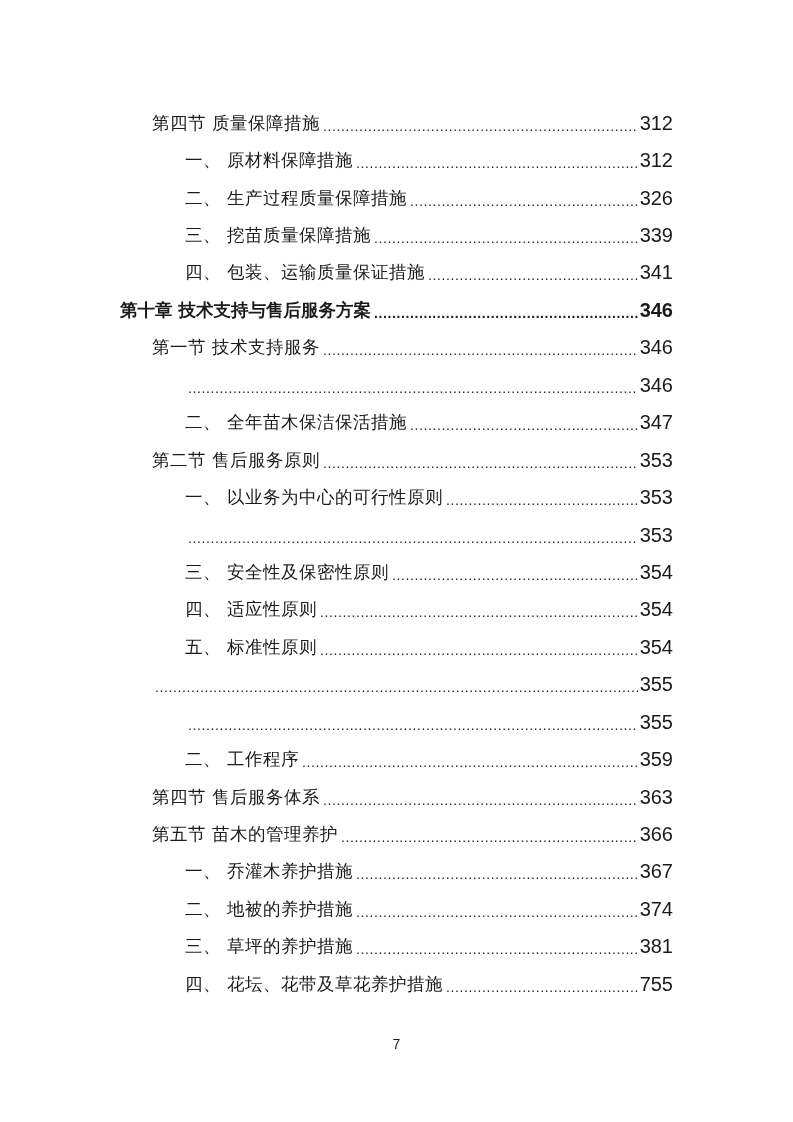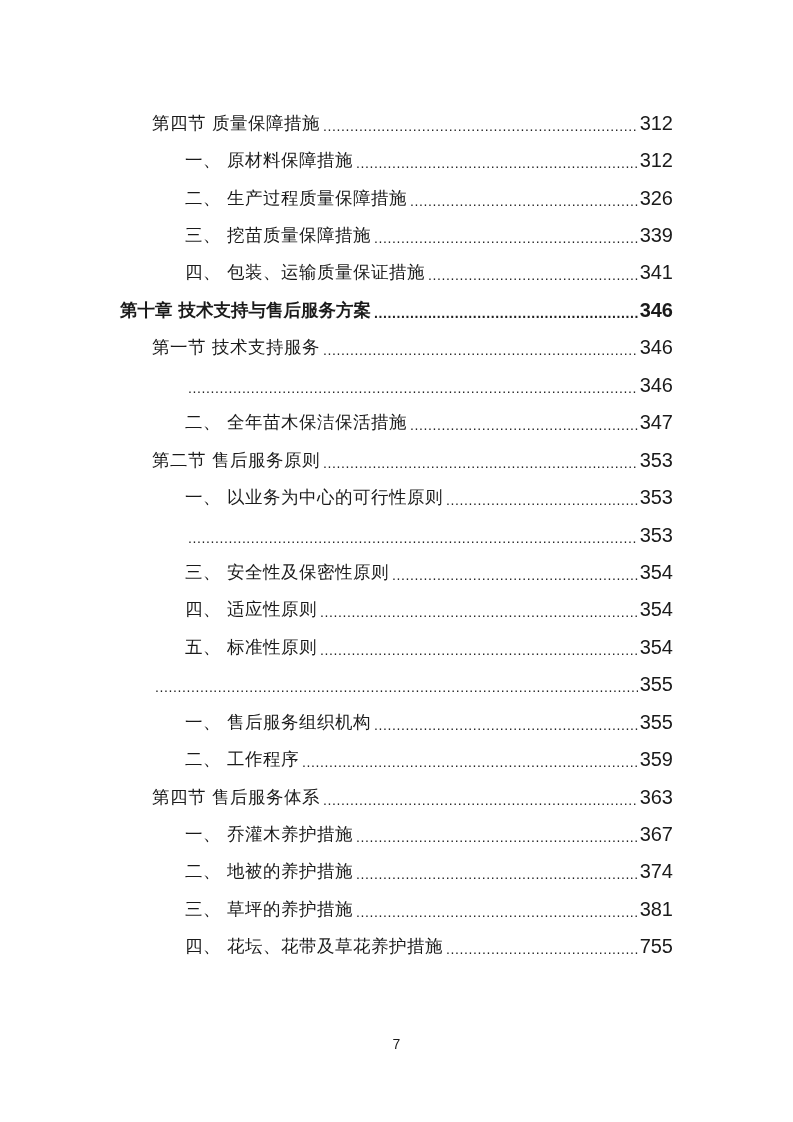--- a/index.html
+++ b/index.html
@@ -149,33 +149,37 @@
   <div class="toc-row level-item">
     <span class="toc-label"><span class="prefix">五、</span><span>标准性原则</span></span>
     <span class="toc-leader"></span>
     <span class="toc-page">354</span>
   </div>
   <div class="toc-row level-section">
     <span class="toc-leader"></span>
     <span class="toc-page">355</span>
   </div>
   <div class="toc-row level-item">
-    <span class="toc-label"><span class="prefix">一、</span><span>售后服务组织机构</span></span>
     <span class="toc-leader"></span>
     <span class="toc-page">355</span>
   </div>
   <div class="toc-row level-item">
     <span class="toc-label"><span class="prefix">二、</span><span>工作程序</span></span>
     <span class="toc-leader"></span>
     <span class="toc-page">359</span>
   </div>
   <div class="toc-row level-section">
     <span class="toc-label"><span class="prefix">第四节</span><span>售后服务体系</span></span>
     <span class="toc-leader"></span>
     <span class="toc-page">363</span>
+  </div>
+  <div class="toc-row level-section">
+    <span class="toc-label"><span class="prefix">第五节</span><span>苗木的管理养护</span></span>
+    <span class="toc-leader"></span>
+    <span class="toc-page">366</span>
   </div>
   <div class="toc-row level-item">
     <span class="toc-label"><span class="prefix">一、</span><span>乔灌木养护措施</span></span>
     <span class="toc-leader"></span>
     <span class="toc-page">367</span>
   </div>
   <div class="toc-row level-item">
     <span class="toc-label"><span class="prefix">二、</span><span>地被的养护措施</span></span>
     <span class="toc-leader"></span>
     <span class="toc-page">374</span>

